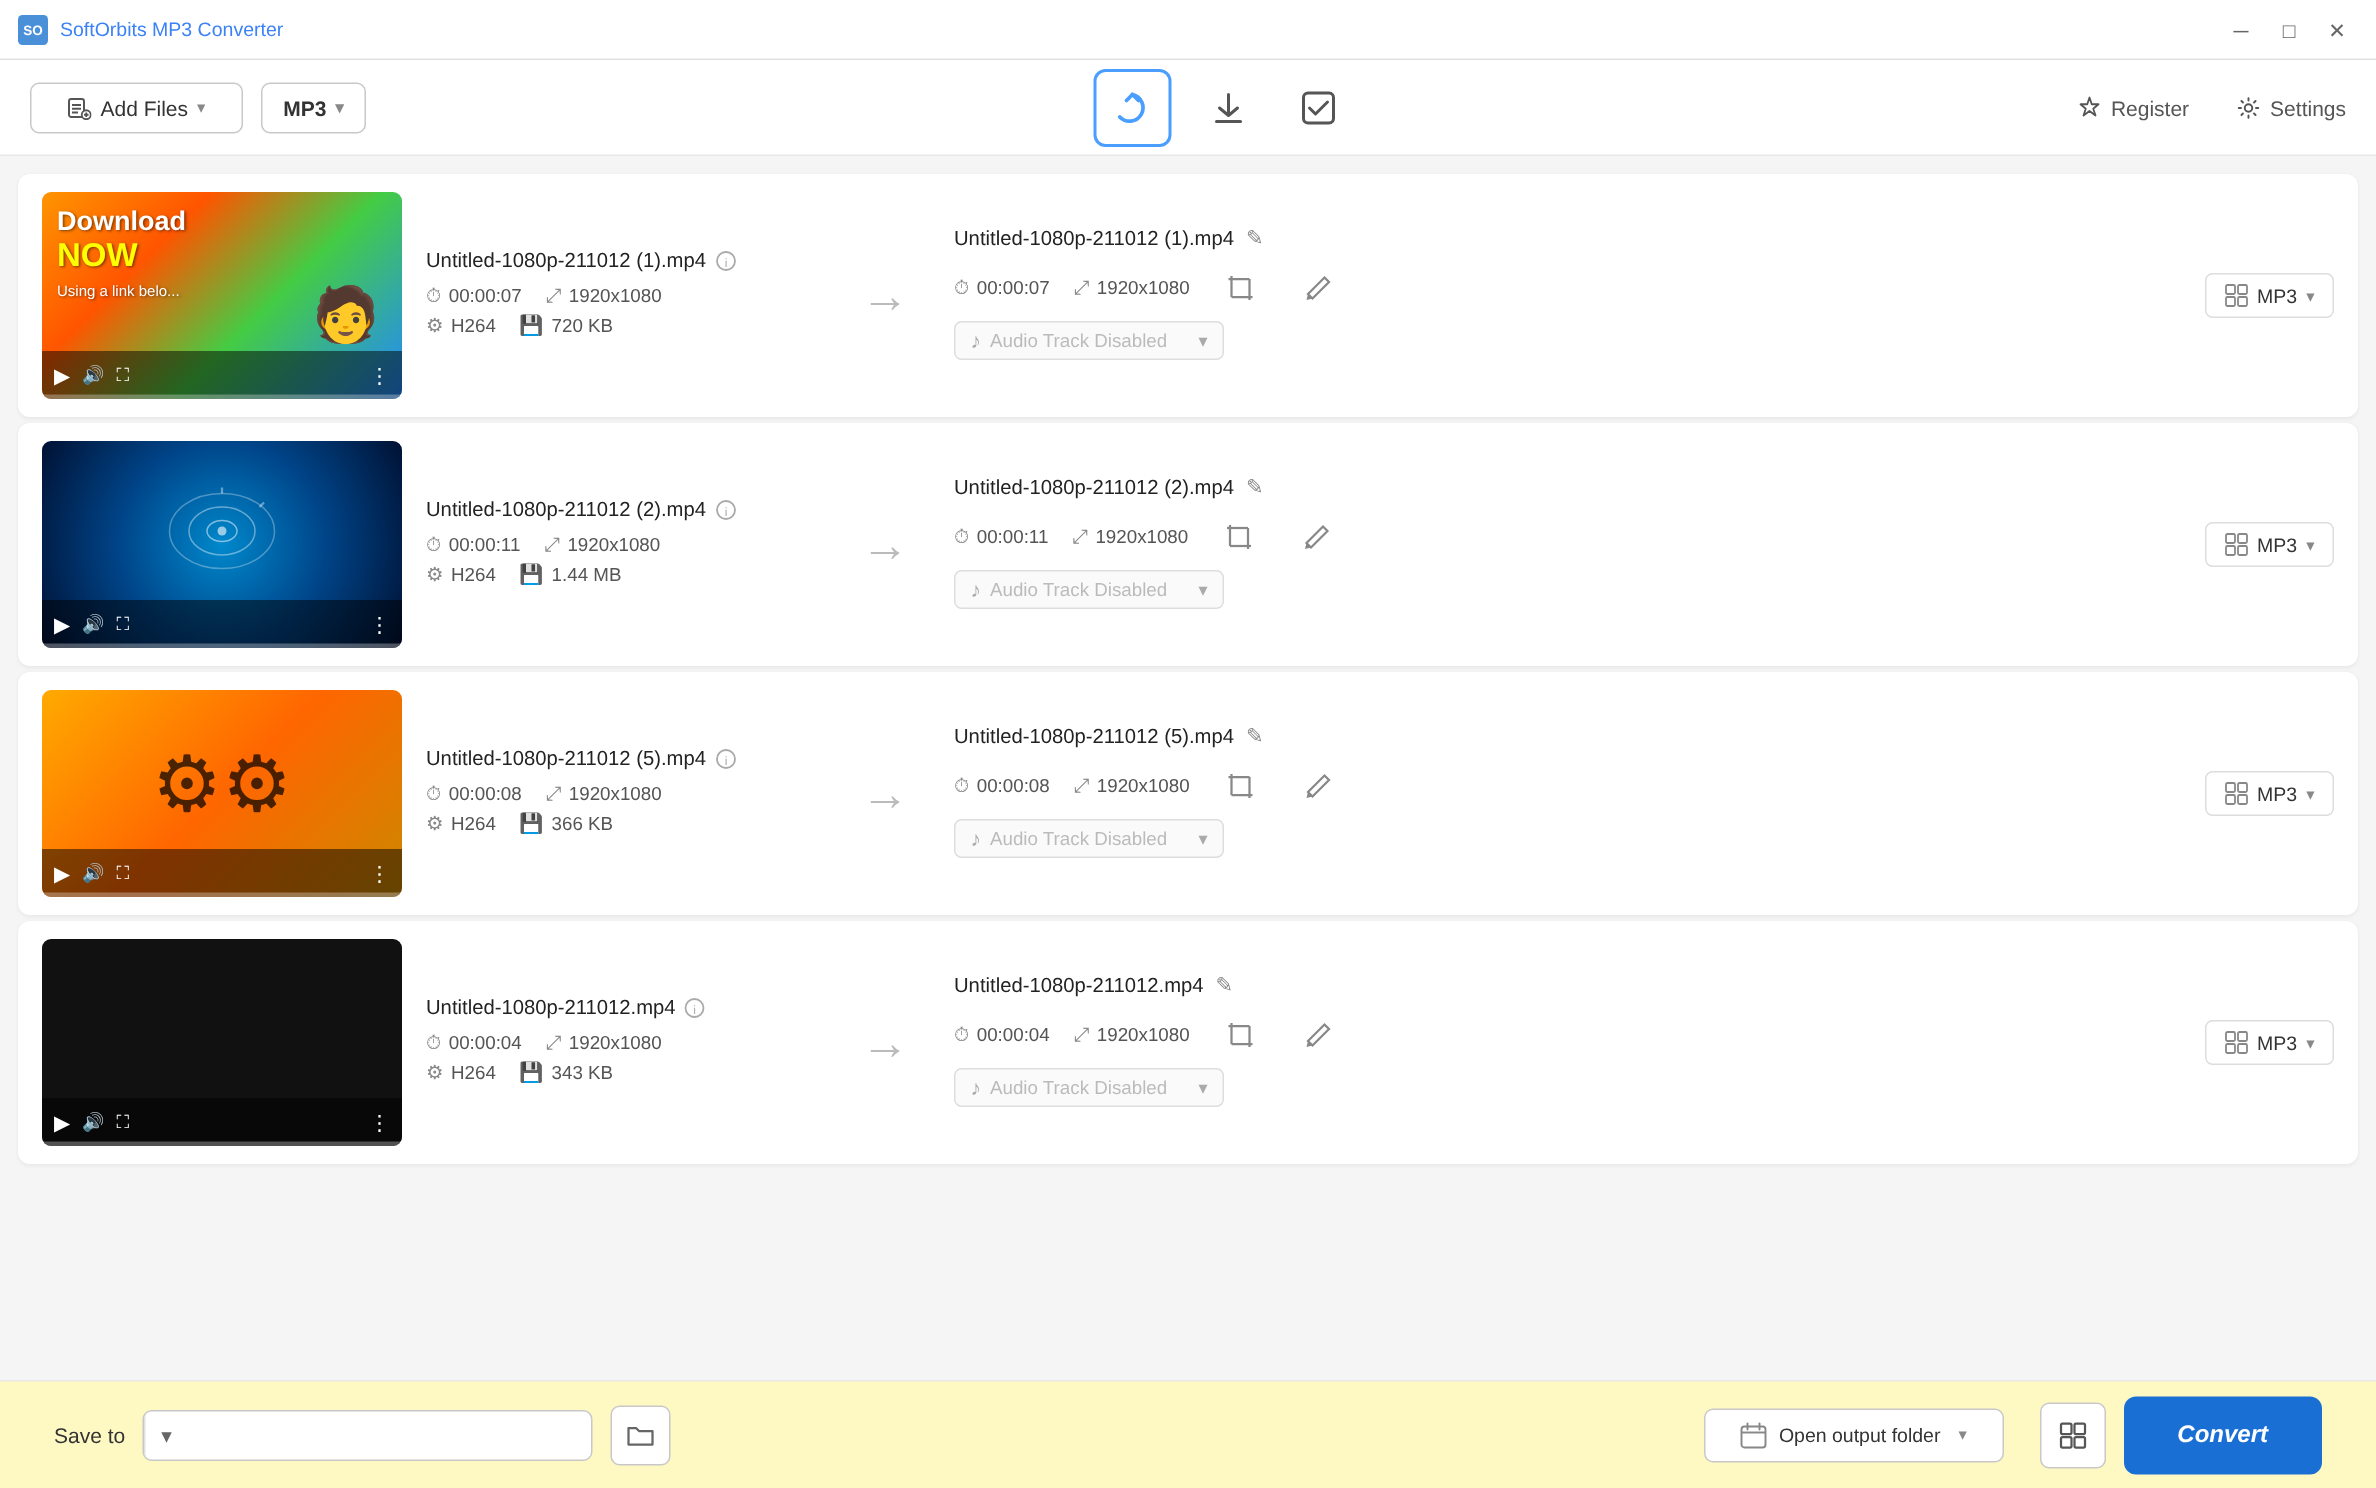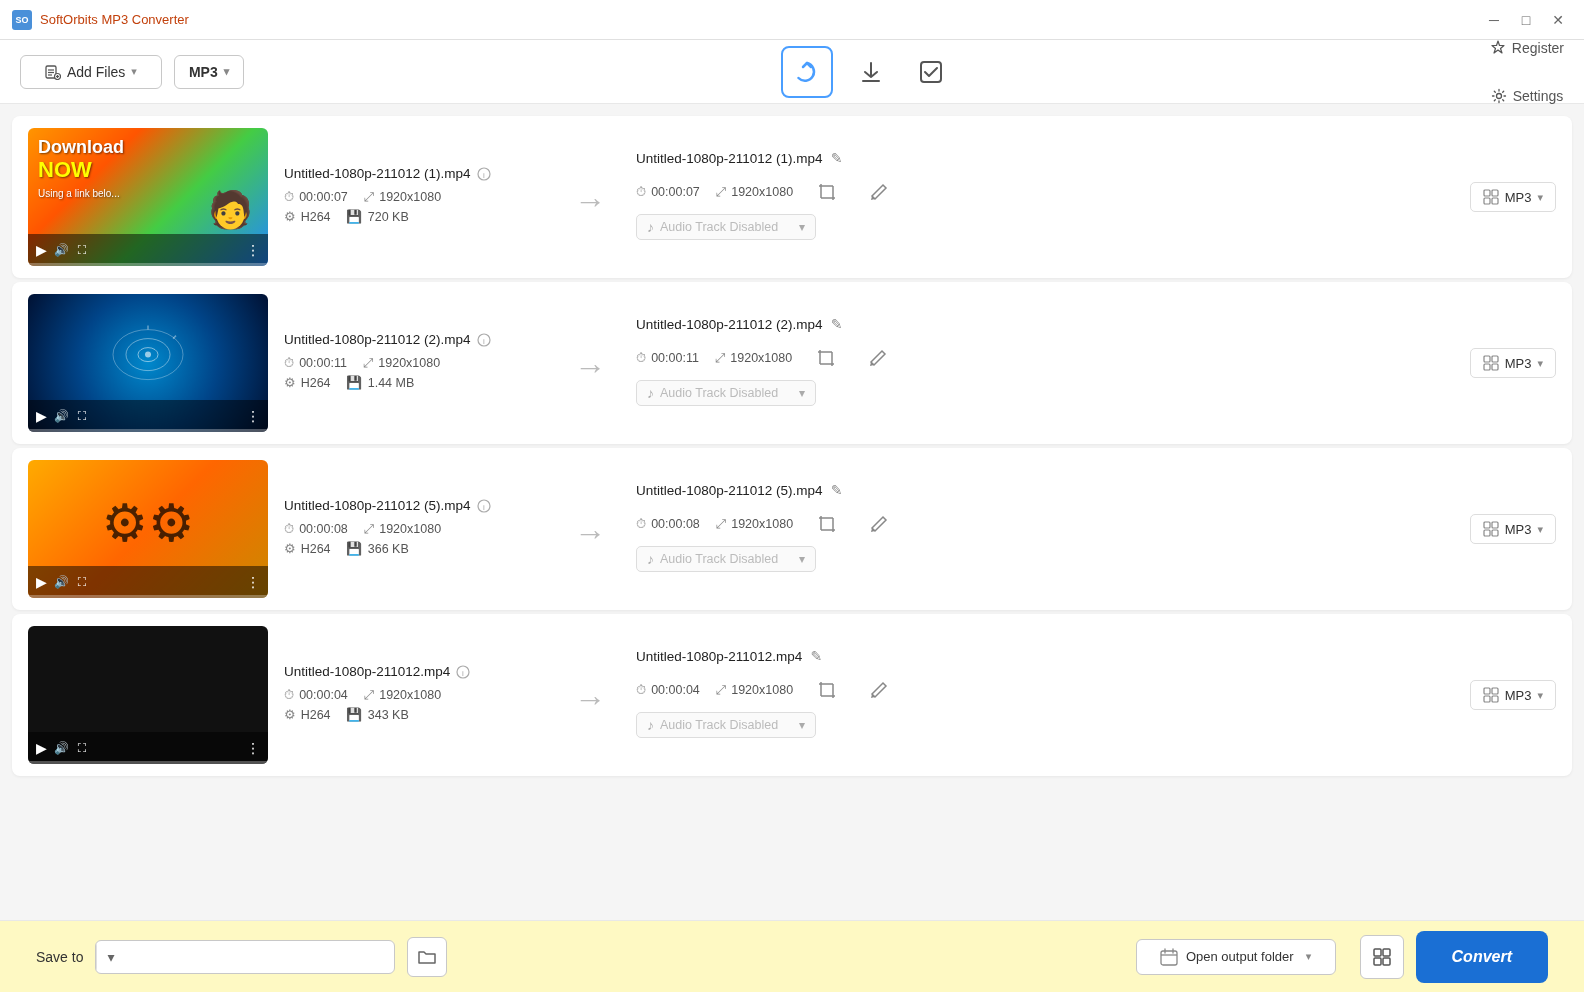--- a/index.html
+++ b/index.html
@@ -25,21 +25,21 @@
       user-select: none;
     }
     .title-bar-icon {
       width: 20px; height: 20px;
       background: #4a90d9;
       border-radius: 3px;
       display: flex; align-items: center; justify-content: center;
       color: white; font-size: 10px; font-weight: bold; text-align: right;
     }
     .title-bar-text {
-      font-size: 13px; color: #c2410c; flex: 1;
+      font-size: 13px; color: #3b82f6; flex: 1;
     }
     .title-bar-controls {
       display: flex; gap: 4px;
     }
     .title-bar-btn {
       width: 28px; height: 24px;
       display: flex; align-items: center; justify-content: center;
       font-size: 14px; color: #666; cursor: pointer; border-radius: 3px;
     }
 
@@ -88,21 +88,21 @@
       color: #4a9eff;
       font-size: 24px;
     }
     .toolbar-icon-btn {
       width: 44px; height: 44px;
       display: flex; align-items: center; justify-content: center;
       cursor: pointer; color: #555;
       font-size: 22px;
     }
     .toolbar-right {
-      display: flex; align-items: center; gap: 32px; flex-direction: column;
+      display: flex; align-items: center; gap: 32px;
     }
     .toolbar-right-btn {
       display: flex; align-items: center; gap: 6px;
       cursor: pointer; color: #555; font-size: 14px;
     }
 
     
     .main-content {
       flex: 1;
       overflow-y: auto;

